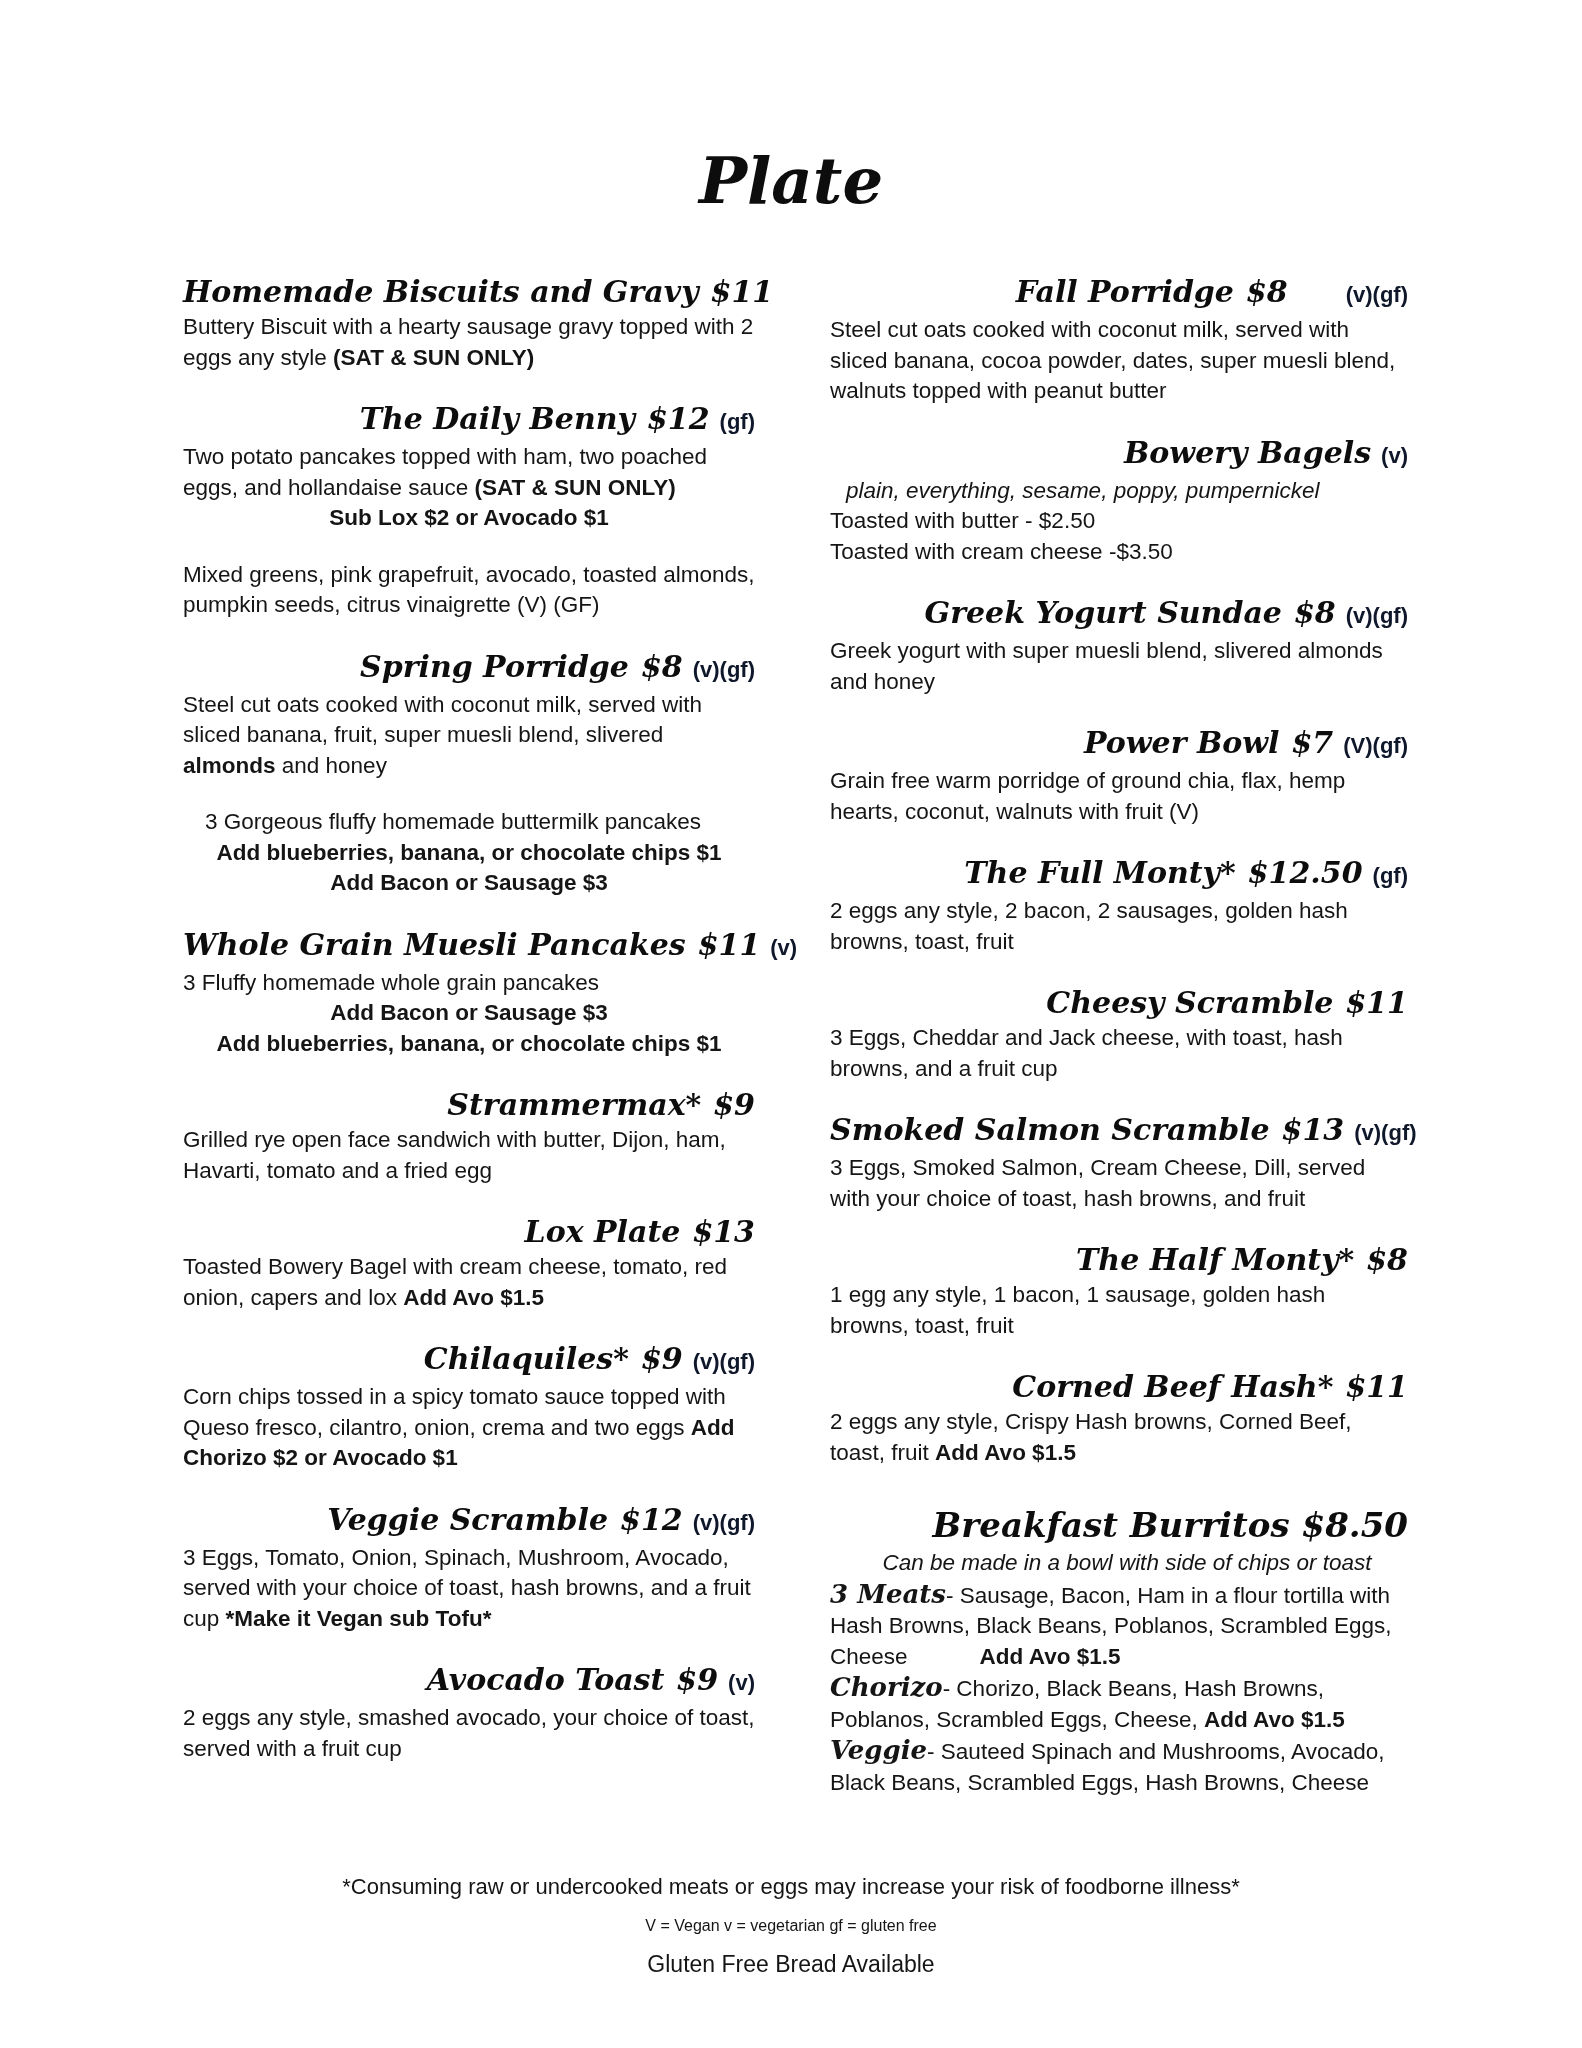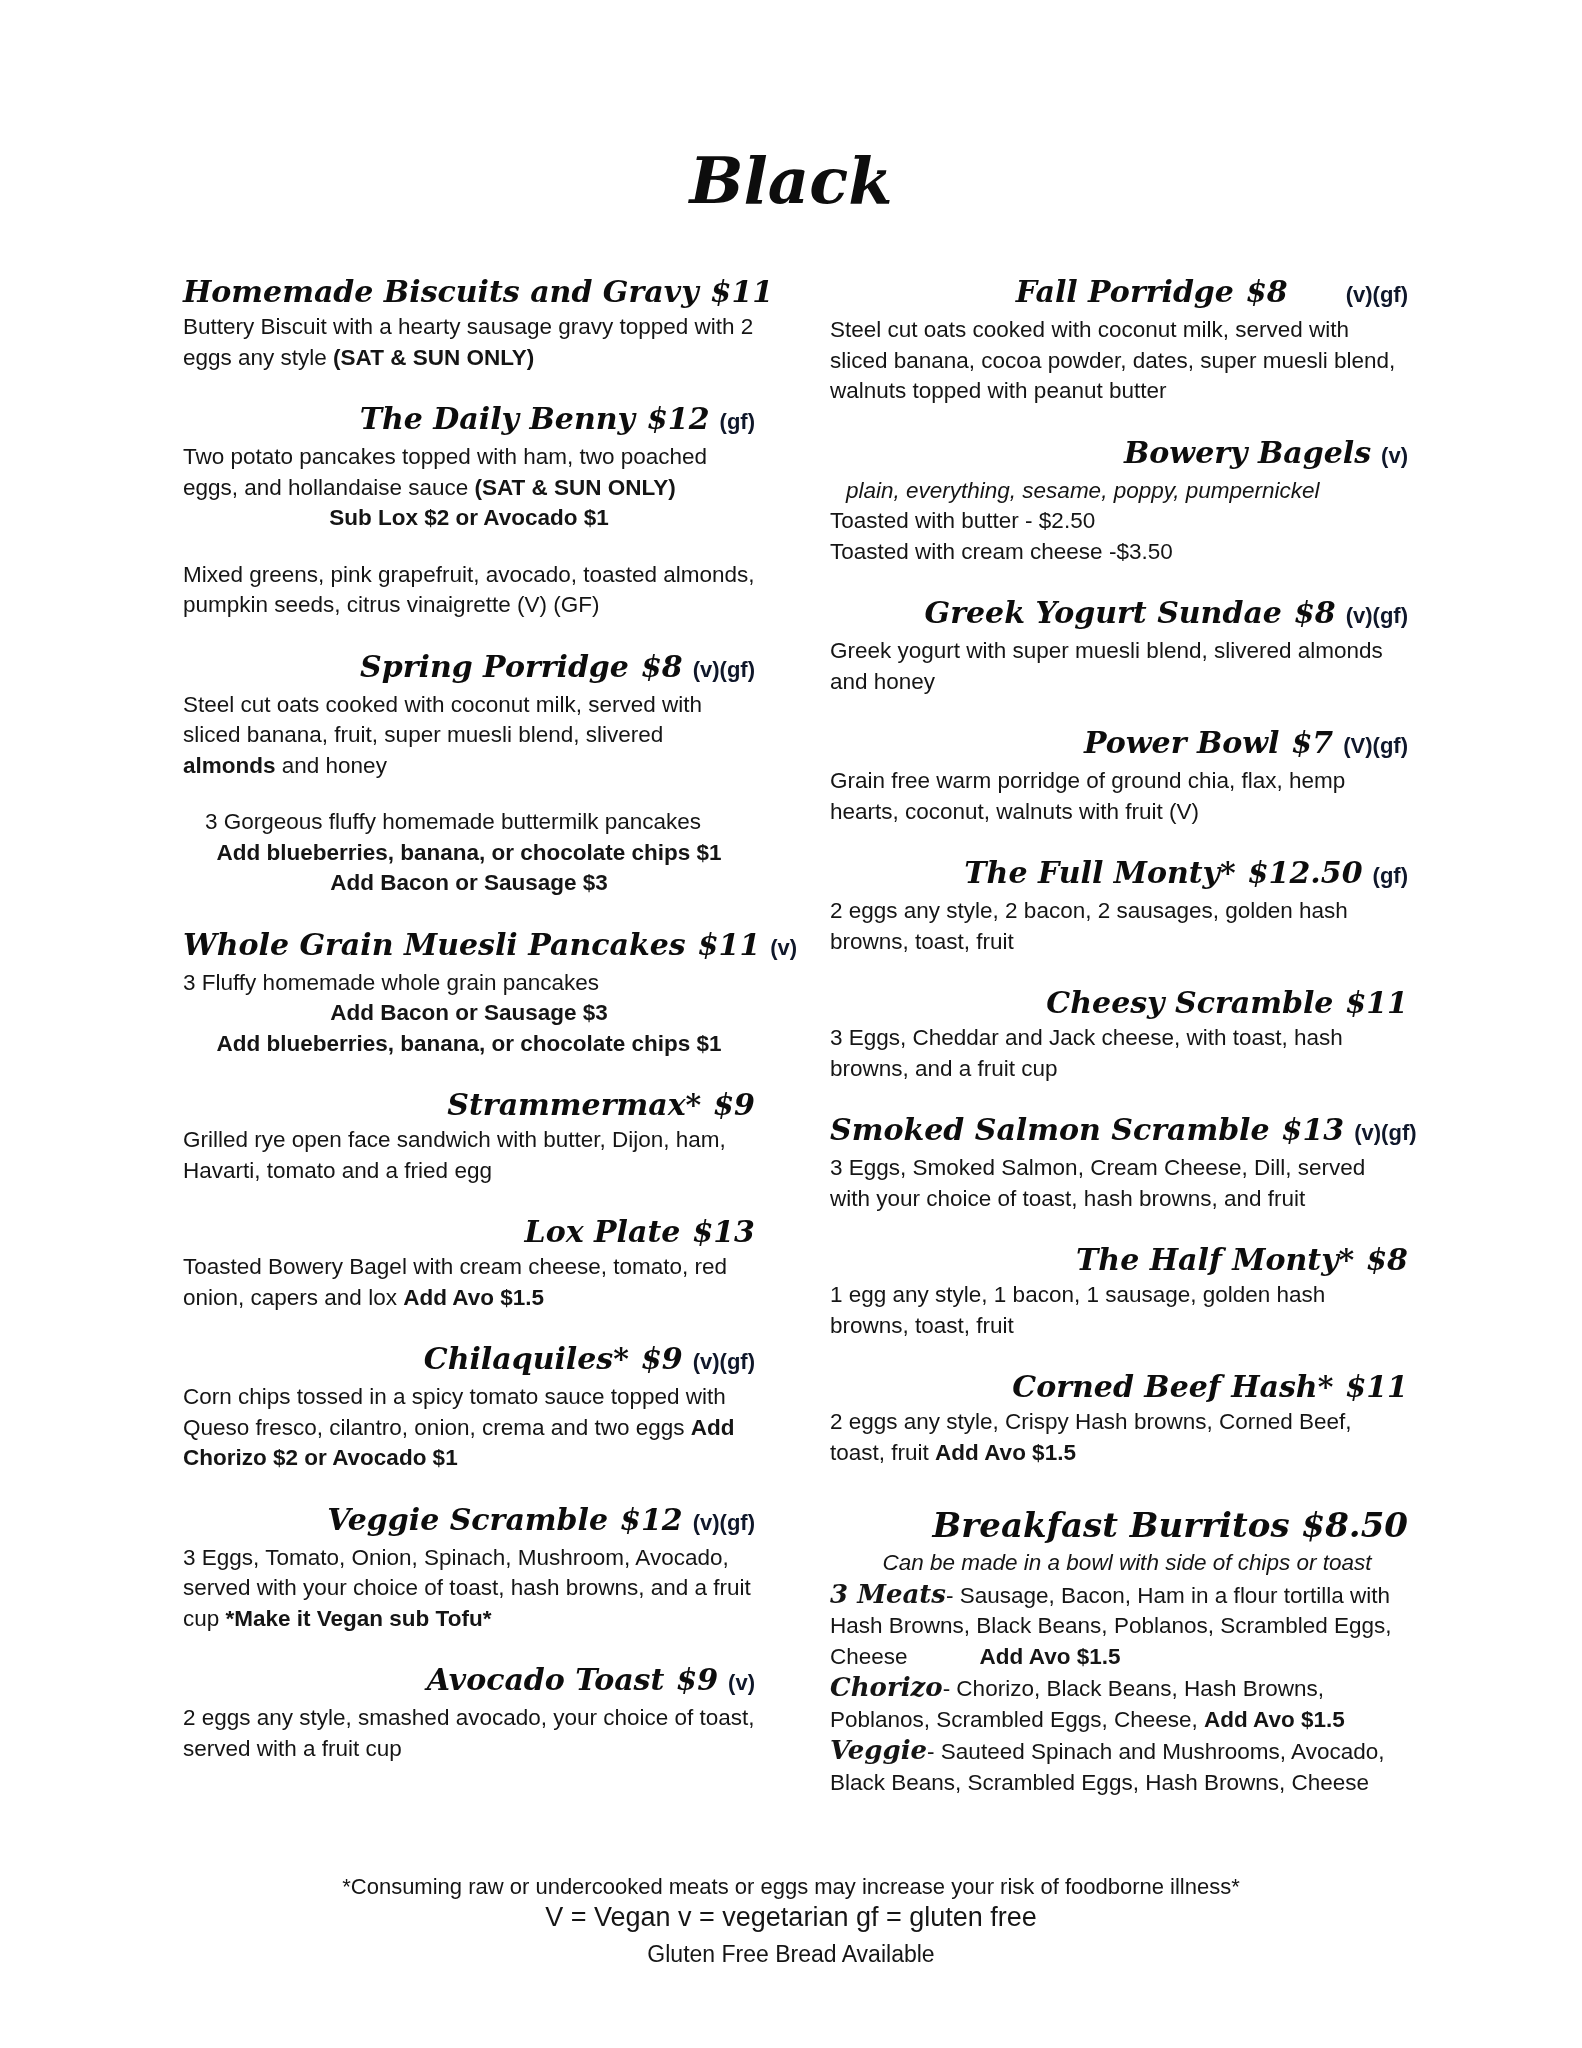--- a/index.html
+++ b/index.html
@@ -74,28 +74,28 @@
   }
   .footer{
     position:absolute;
     top:1872px;
     left:0;
     width:100%;
     text-align:center;
     color:#151515;
   }
   .footer .fn1{margin:0;font-size:22px;line-height:30px;}
-  .footer .fn2{margin:0;font-size:27px;line-height:31px;}
+  .footer .fn2{margin:8px;font-size:16px;line-height:31px;}
   .footer .fn3{margin:6px 0 0 0;font-size:23px;line-height:31px;}
 </style>
 </head>
 <body>
 
 <div class="page">
-  <h1 class="title">Black</h1>
+  <h1 class="title">Plate</h1>
 
   <div class="col left" id="col-left">
       <div class="menu-item">
         <div class="item-header"><span>Homemade Biscuits and Gravy</span><span class="price">$11</span></div>
         <div class="item-line"><span>Buttery Biscuit with a hearty sausage gravy topped with 2 eggs any style </span><span class="b">(SAT &amp; SUN ONLY)</span></div>
       </div>
       <div class="menu-item">
         <div class="item-header"><span>The Daily Benny</span><span class="price">$12</span><span class="diet">(gf)</span></div>
         <div class="item-line"><span>Two potato pancakes topped with ham, two poached eggs, and hollandaise sauce </span><span class="b">(SAT &amp; SUN ONLY)</span></div>
         <div class="item-line center"><span class="b">Sub Lox $2 or Avocado $1</span></div>

